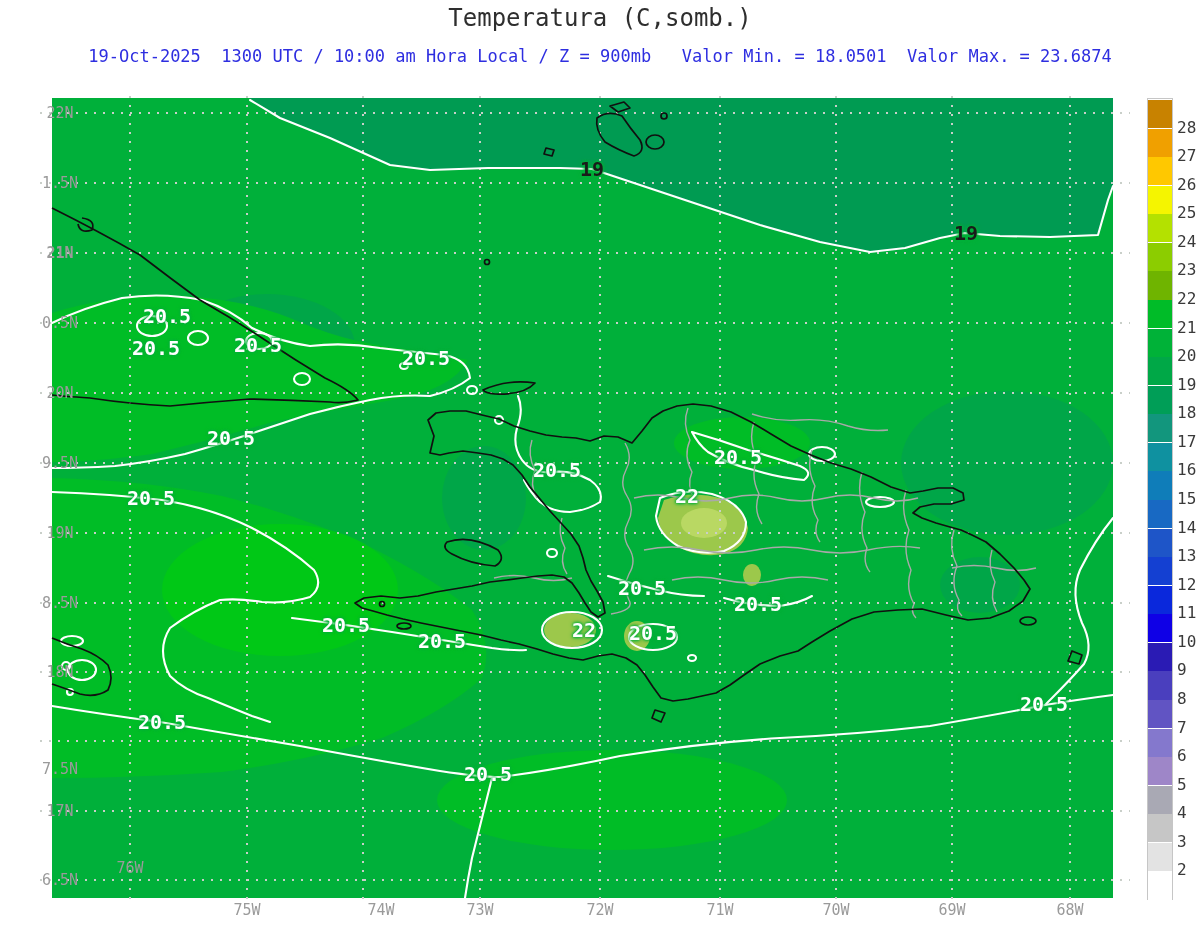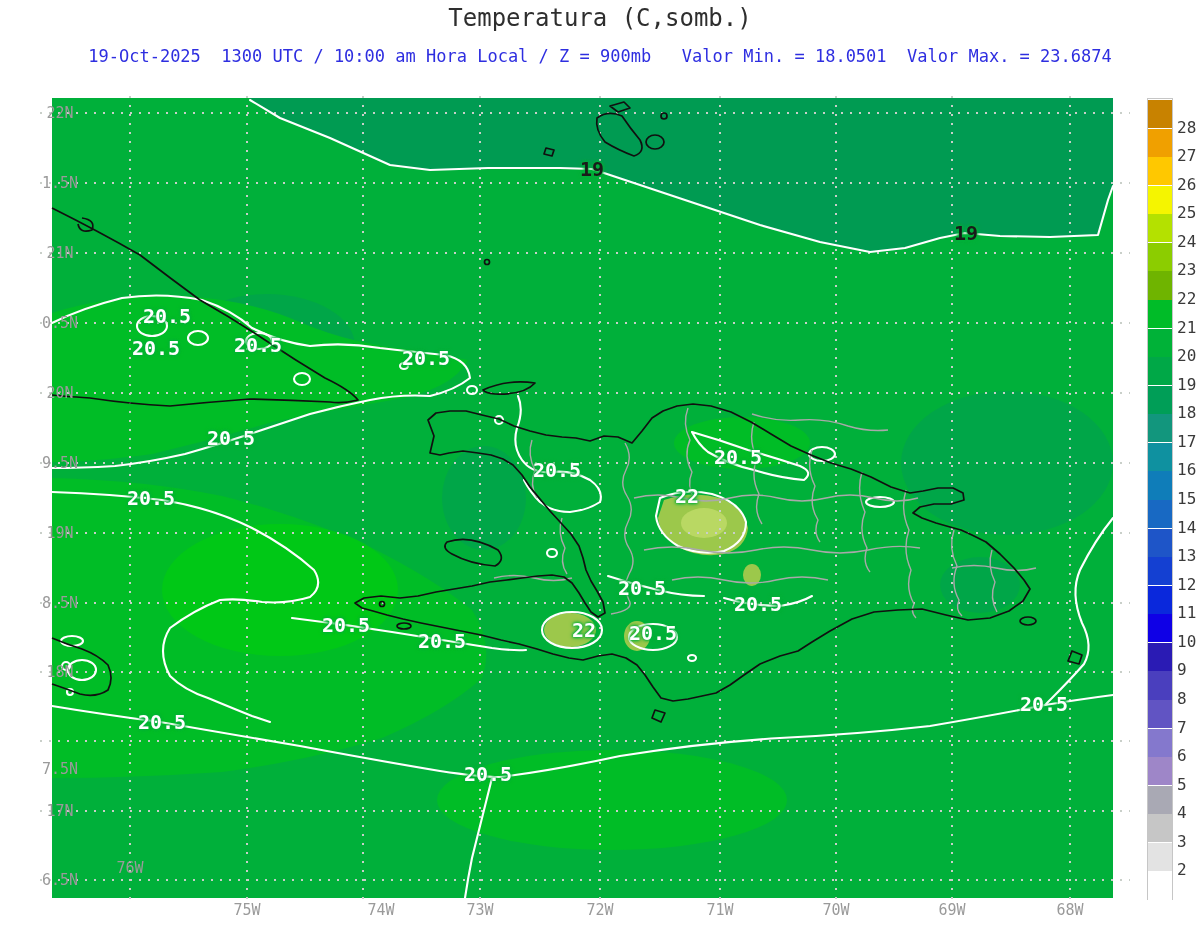--- a/index.html
+++ b/index.html
@@ -193,21 +193,21 @@
       <div class="cbar-seg" style="top: 114.286px; height: 29.1714px; background: rgb(180, 225, 0);"></div>
       <div class="cbar-seg" style="top: 85.7143px; height: 29.1714px; background: rgb(245, 245, 0);"></div>
       <div class="cbar-seg" style="top: 57.1429px; height: 29.1714px; background: rgb(255, 200, 0);"></div>
       <div class="cbar-seg" style="top: 28.5714px; height: 29.1714px; background: rgb(240, 160, 0);"></div>
       <div class="cbar-seg" style="top: 0px; height: 29.1714px; background: rgb(200, 130, 0);"></div>
     </div>
 
 
 <div class="axis-lat" style="top: 104px;">22N</div>
     <div class="axis-lat" style="top: 174px;">1.5N</div>
-    <div class="axis-lat" style="top: 244px;">21N</div>
+    <div class="axis-lat" style="top: 244px; font-weight: bold;">21N</div>
     <div class="axis-lat" style="top: 314px;">0.5N</div>
     <div class="axis-lat" style="top: 384px;">20N</div>
     <div class="axis-lat" style="top: 454px;">9.5N</div>
     <div class="axis-lat" style="top: 524px;">19N</div>
     <div class="axis-lat" style="top: 594px;">8.5N</div>
     <div class="axis-lat" style="top: 663px;">18N</div>
     <div class="axis-lat" style="top: 760px;">7.5N</div>
     <div class="axis-lat" style="top: 802px;">17N</div>
     <div class="axis-lat" style="top: 871px;">6.5N</div>
     <div class="axis-lon" style="left: 108px; top: 859px;">76W</div>

